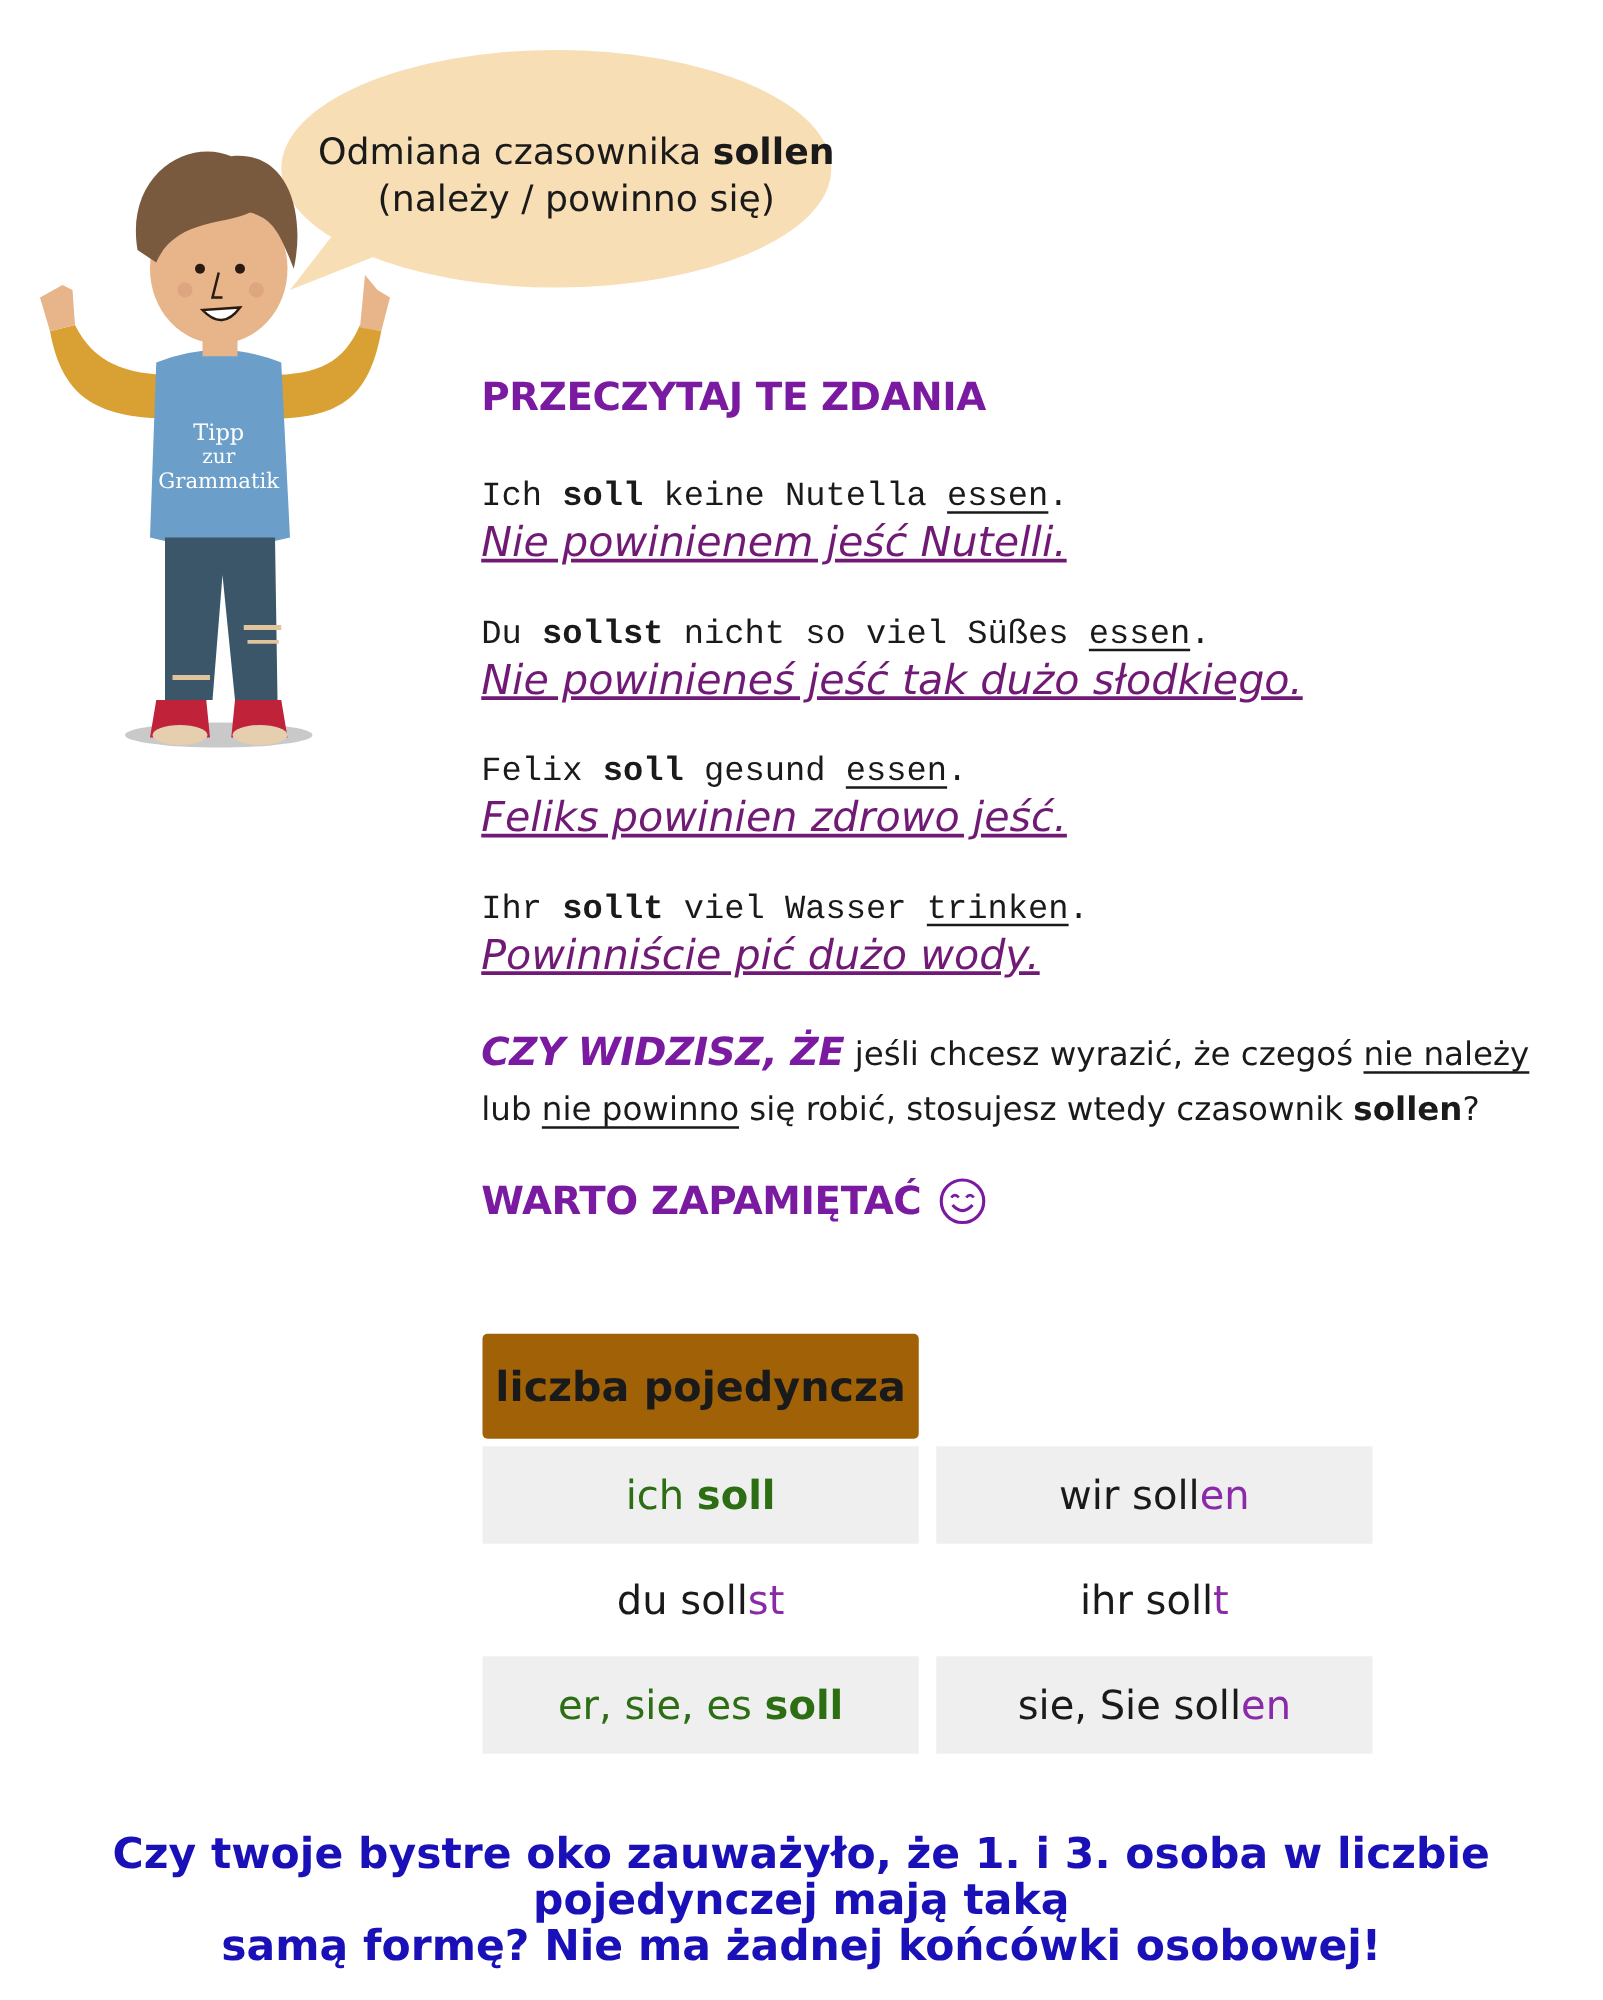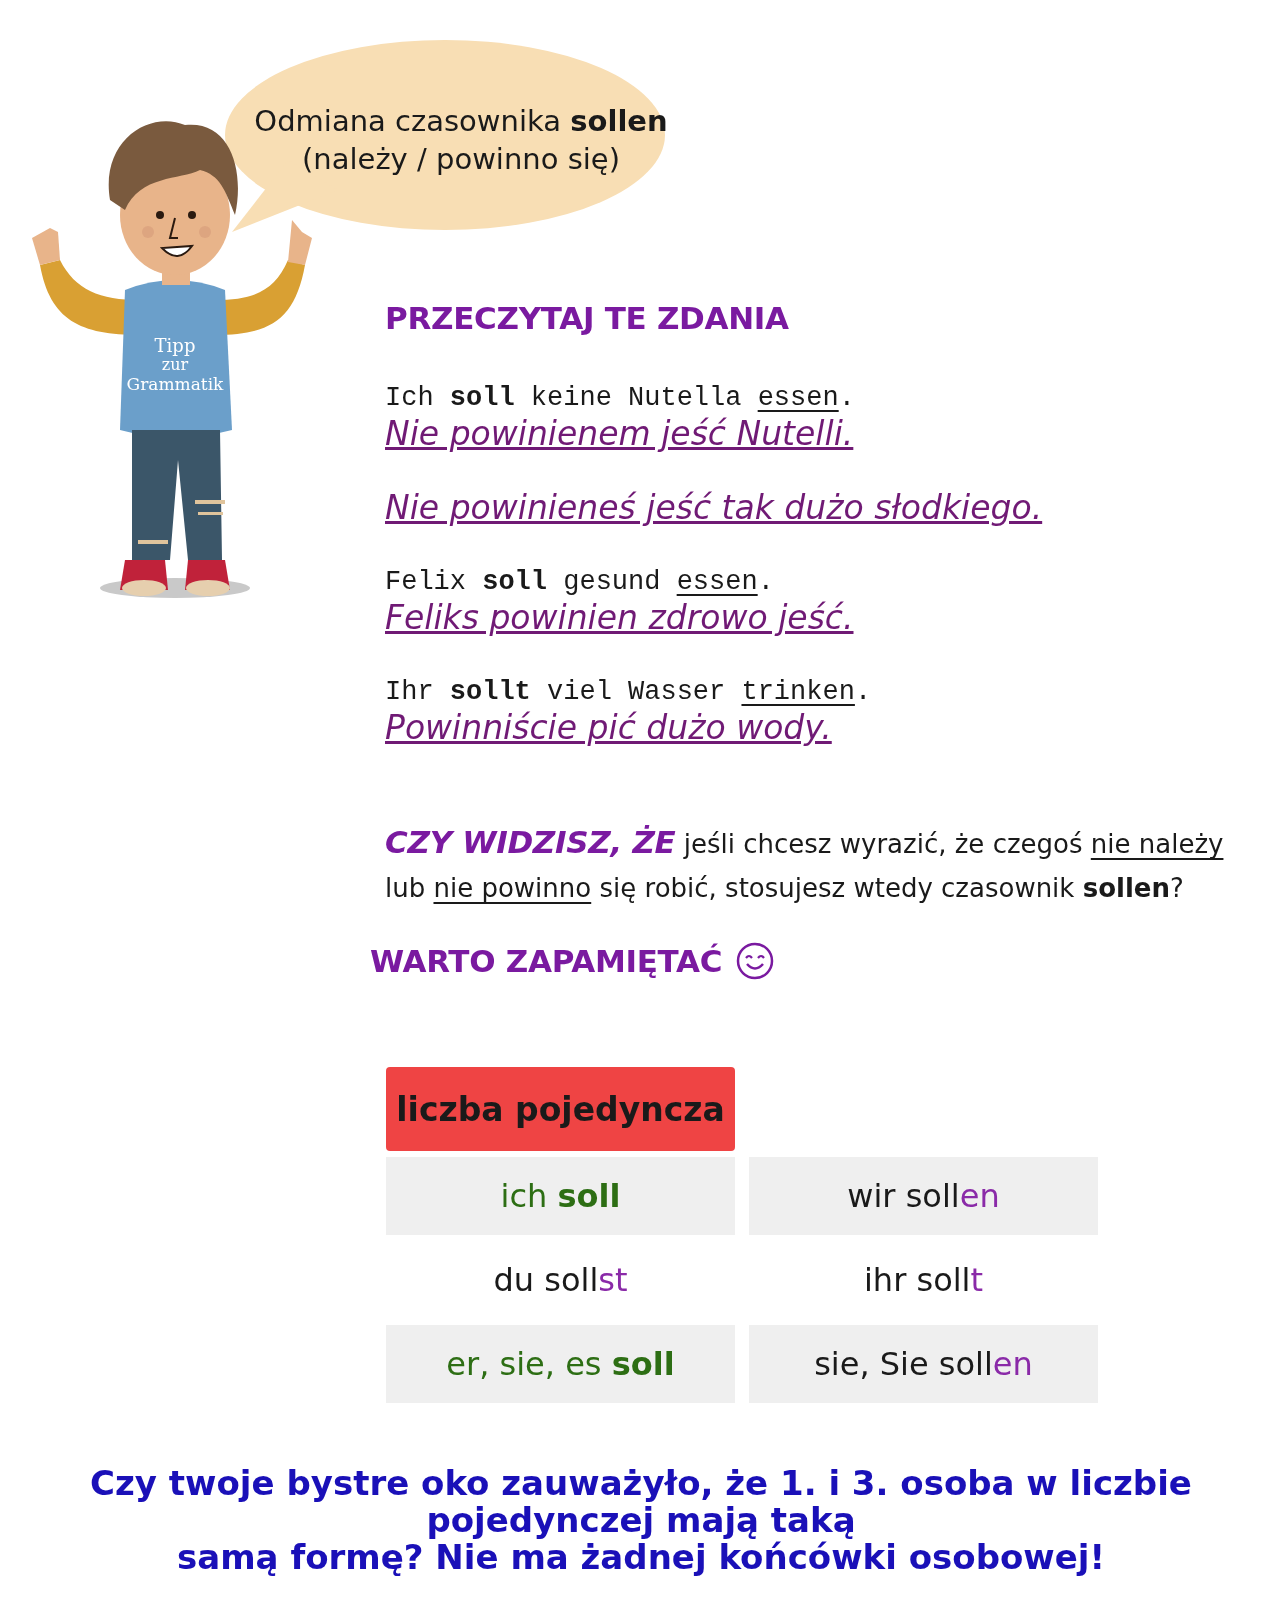--- a/index.html
+++ b/index.html
@@ -26,21 +26,21 @@
   .pl { font-size: 33px; line-height: 36px; font-style: italic; color: #701a75; text-decoration: underline; }
   .u { text-decoration: underline; text-underline-offset: 5px; }
 
   .observe { left: 385px; top: 820px; width: 860px; font-size: 26px; line-height: 44px; }
   .observe .heading { font-size: 31px; font-style: italic; }
 
   .table { left: 386px; top: 1067px; width: 713px; }
   .row { display: flex; gap: 14px; margin-bottom: 6px; }
   .cell { width: 349px; height: 78px; display: flex; align-items: center; justify-content: center;
           font-size: 32px; }
-  .hdr { background: #ef4444; border-radius: 4px; height: 84px; font-weight: bold; color: #1a1a1a; font-size: 33px; }
+  .hdr { background: #a16207; border-radius: 4px; height: 84px; font-weight: bold; color: #1a1a1a; font-size: 33px; }
   .grey { background: #efefef; }
   .green { color: #2d6e14; }
   .purple { color: #8a2aa8; }
 
   .footer { left: 80px; top: 1465px; width: 1122px; text-align: center; color: #1a10b8;
             font-weight: bold; font-size: 34px; line-height: 37px; }
 </style>
 </head>
 <body>
 
@@ -89,38 +89,39 @@
 </svg>
 
 <div class="abs heading" style="left:385px;top:300px;">PRZECZYTAJ TE ZDANIA</div>
 
 <div class="abs sentences">
   <div class="sentence">
     <div class="de"><span>Ich </span><b>soll</b><span> keine Nutella </span><span class="u">essen</span><span>.</span></div>
     <div class="pl">Nie powinienem jeść Nutelli.</div>
   </div>
   <div class="sentence">
+    <div class="de"><span>Du </span><b>sollst</b><span> nicht so viel Süßes </span><span class="u">essen</span><span>.</span></div>
     <div class="pl">Nie powinieneś jeść tak dużo słodkiego.</div>
   </div>
   <div class="sentence">
     <div class="de"><span>Felix </span><b>soll</b><span> gesund </span><span class="u">essen</span><span>.</span></div>
     <div class="pl">Feliks powinien zdrowo jeść.</div>
   </div>
   <div class="sentence">
     <div class="de"><span>Ihr </span><b>sollt</b><span> viel Wasser </span><span class="u">trinken</span><span>.</span></div>
     <div class="pl">Powinniście pić dużo wody.</div>
   </div>
 </div>
 
 <div class="abs observe">
   <div><span class="heading">CZY WIDZISZ, ŻE</span><span> jeśli chcesz wyrazić, że czegoś </span><span class="u">nie należy</span></div>
   <div><span>lub </span><span class="u">nie powinno</span><span> się robić, stosujesz wtedy czasownik </span><b>sollen</b><span>?</span></div>
 </div>
 
-<div class="abs heading" style="left:370px;top:942px;display:flex;align-items:center;gap:14px;">
+<div class="abs heading" style="left:385px;top:942px;display:flex;align-items:center;gap:14px;">
   <span>WARTO ZAPAMIĘTAĆ</span>
   <svg width="38" height="38" viewBox="0 0 38 38">
     <circle cx="19" cy="19" r="17" fill="none" stroke="#7a1aa0" stroke-width="2.5"></circle>
     <path d="M10,16 Q13,12 16,16" fill="none" stroke="#7a1aa0" stroke-width="2.2"></path>
     <path d="M22,16 Q25,12 28,16" fill="none" stroke="#7a1aa0" stroke-width="2.2"></path>
     <path d="M11,22 Q19,31 27,22" fill="none" stroke="#7a1aa0" stroke-width="2.5"></path>
   </svg>
 </div>
 
 <div class="abs table">

